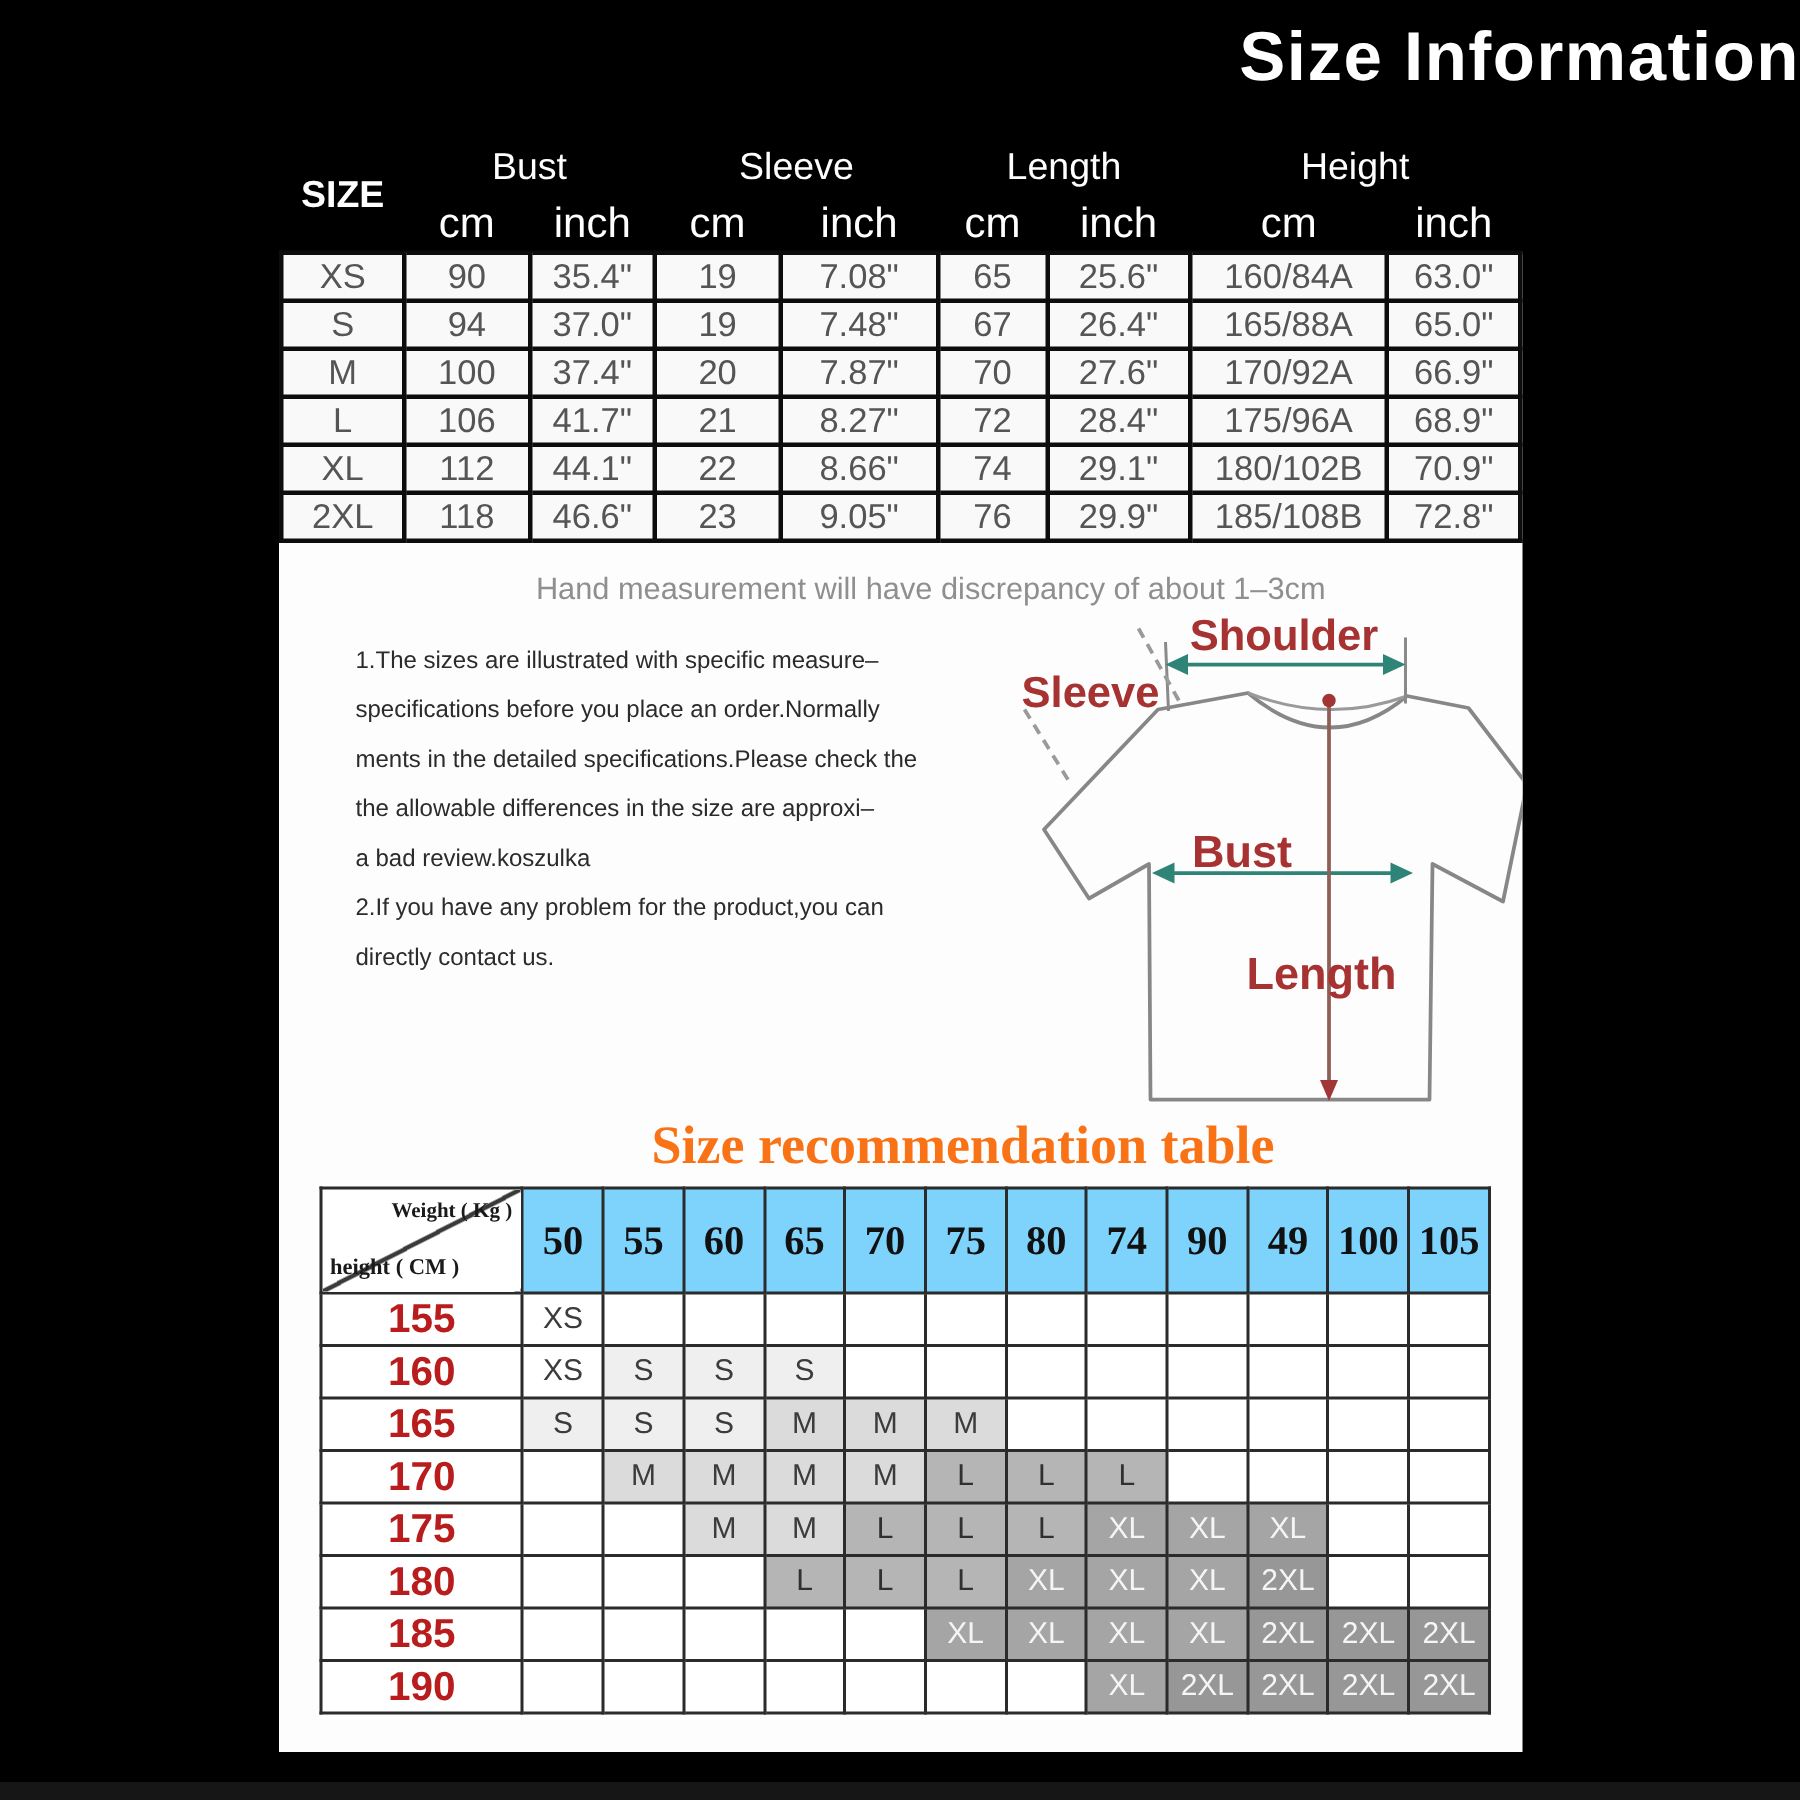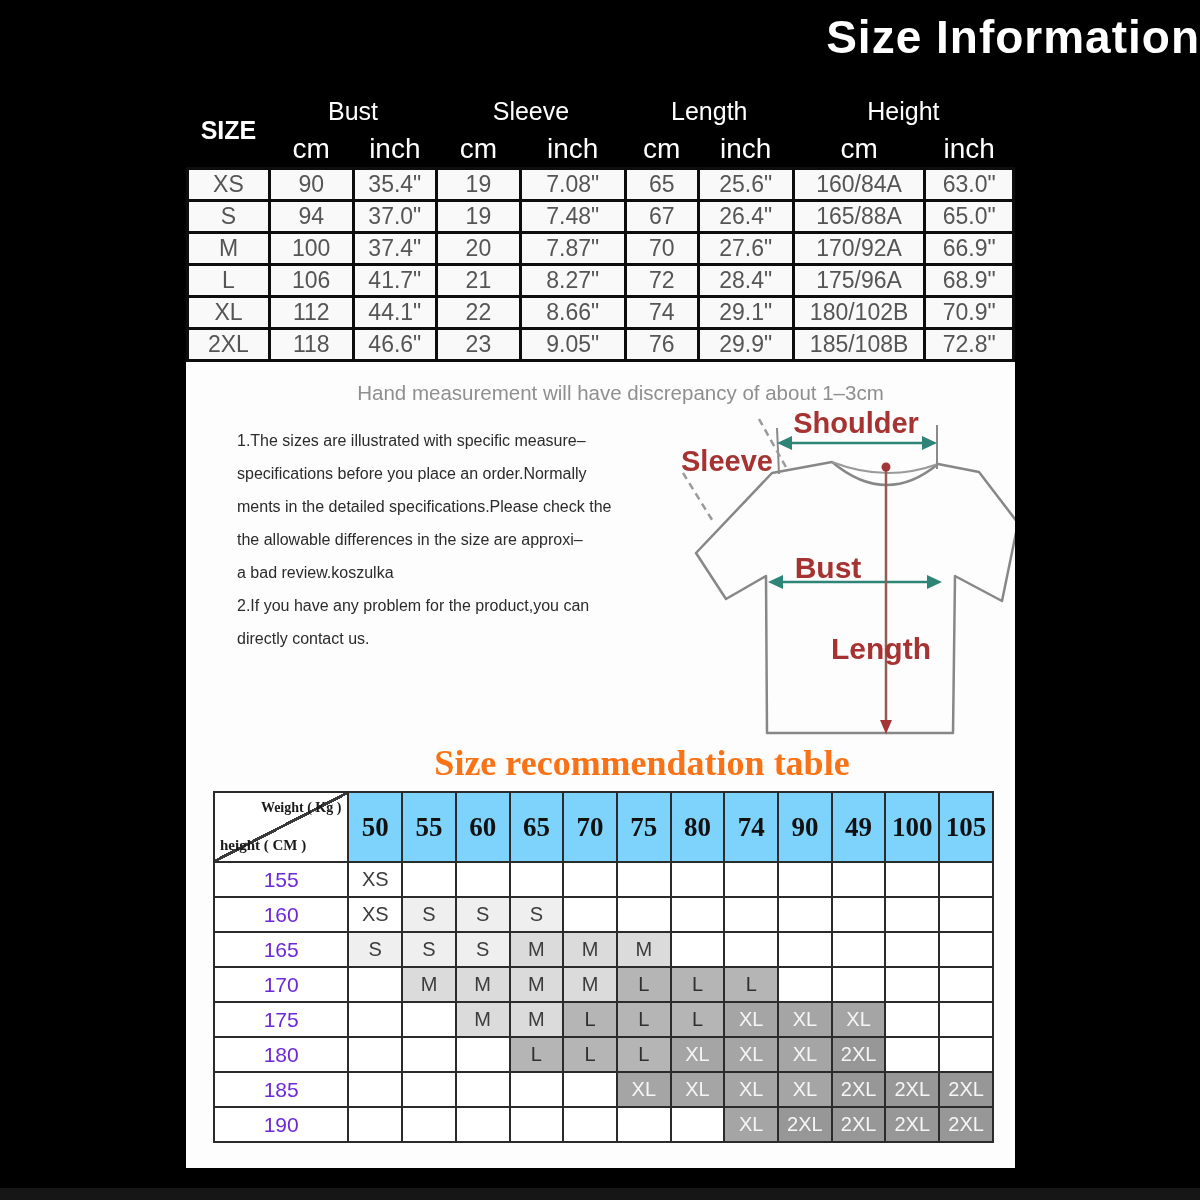--- a/index.html
+++ b/index.html
@@ -37,21 +37,21 @@
   #rec-table th,#rec-table td{border:2px solid #2b2b2b;padding:0;}
   #rec-table th.corner{width:17%;position:relative;background:
       linear-gradient(to bottom right,#fff 0%,#fff calc(50% - 1.5px),#3a3a3a calc(50% - 1.5px),
       #3a3a3a calc(50% + 1.5px),#fff calc(50% + 1.5px),#fff 100%);}
   .corner-top{position:absolute;top:7px;right:6px;font-family:"Liberation Serif",serif;
       font-weight:bold;font-size:14px;color:#1a1a1a;}
   .corner-bottom{position:absolute;bottom:7px;left:5px;font-family:"Liberation Serif",serif;
       font-weight:bold;font-size:15px;color:#1a1a1a;}
   #rec-table thead th{height:68px;background:#7dd3fc;font-family:"Liberation Serif",serif;
       font-weight:bold;font-size:27px;color:#111;}
-  #rec-table tbody th.h-head{background:#fff;font-weight:400;font-size:21px;color:#6d28d9;height:33px;}
+  #rec-table tbody th.h-head{background:#fff;font-weight:700;font-size:27px;color:#b91c1c;height:33px;}
   #rec-table tbody td{background:#fff;text-align:center;font-size:20px;color:#3c3c3c;height:33px;}
 </style>
 </head>
 <body>
 
 <div class="page">
 
   <div class="main-title">Size Information</div>
 
   <div class="white-panel"></div>

